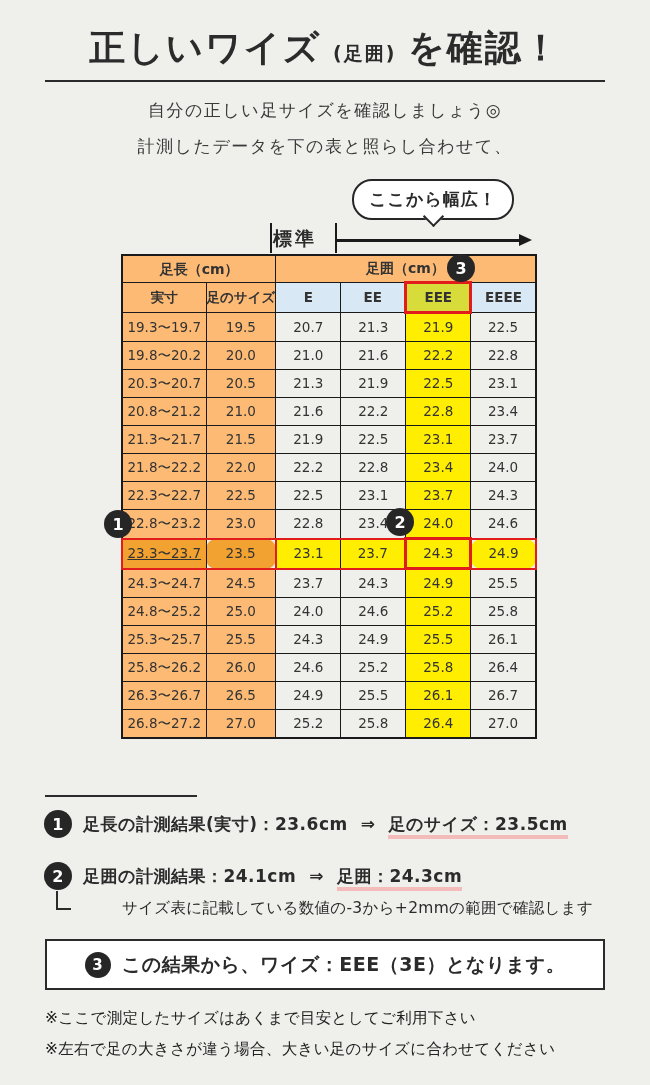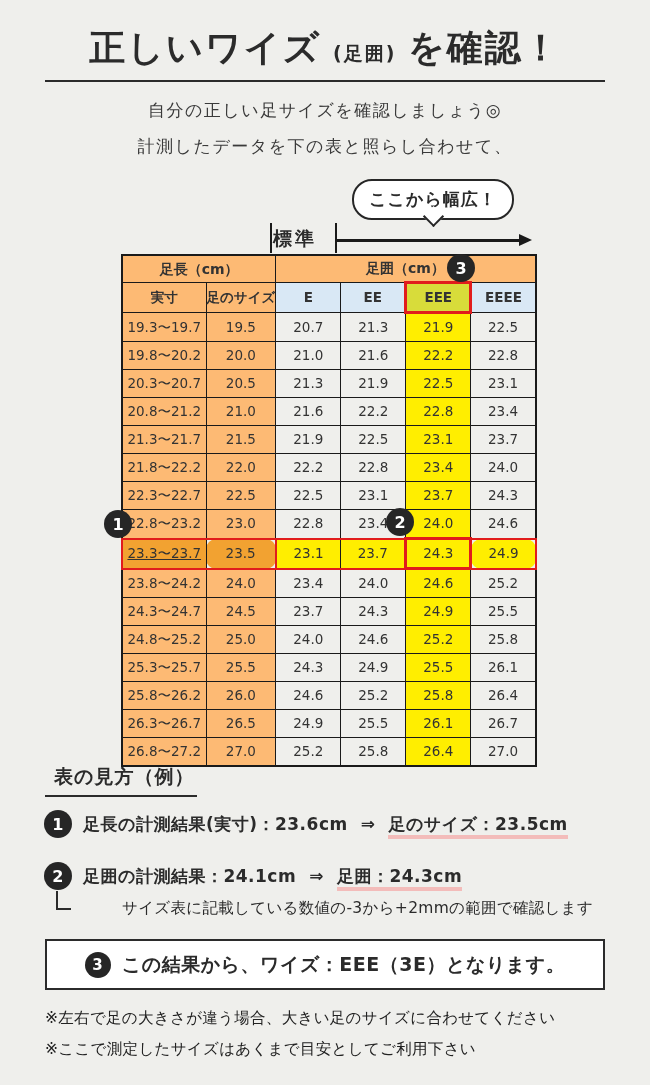--- a/index.html
+++ b/index.html
@@ -185,28 +185,20 @@
           </tr>
           <tr>
             <td class="orange hl-t hl-b hl-l">23.3〜23.7</td>
             <td class="orange hl-t hl-b hl-r">23.5</td>
             <td class="yellow hl-t hl-b">23.1</td>
             <td class="yellow hl-t hl-b">23.7</td>
             <td class="yellow hl-cell">24.3</td>
             <td class="yellow hl-t hl-b hl-r">24.9</td>
           </tr>
           <tr>
-            <td class="pink">23.8〜24.2</td>
-            <td class="pink">24.0</td>
-            <td>23.4</td>
-            <td>24.0</td>
-            <td class="yellow">24.6</td>
-            <td>25.2</td>
-          </tr>
-          <tr>
             <td class="pink">24.3〜24.7</td>
             <td class="pink">24.5</td>
             <td>23.7</td>
             <td>24.3</td>
             <td class="yellow">24.9</td>
             <td>25.5</td>
           </tr>
           <tr>
             <td class="pink">24.8〜25.2</td>
             <td class="pink">25.0</td>
@@ -248,21 +240,20 @@
             <td>27.0</td>
           </tr>
         </tbody>
     </table>
   </div>
 
   <div class="badge b28 tbl-3">3</div>
   <div class="badge b28 tbl-1">1</div>
   <div class="badge b28 tbl-2">2</div>
 
-  <div class="legend-head">表の見方（例）</div>
   <div class="legend-underline"></div>
 
   <div class="legend-item item1">
     <span class="badge b28">1</span>
     <span>
       <span>足長の計測結果(実寸)：23.6cm</span><span class="arr">⇒</span><span class="pink-underline">足のサイズ：23.5cm</span>
     </span>
   </div>
 
   <div class="legend-item item2">
@@ -273,17 +264,17 @@
   </div>
   <div class="l-connector"></div>
   <div class="legend-note">サイズ表に記載している数値の-3から+2mmの範囲で確認します</div>
 
   <div class="result-box">
     <span class="badge b26">3</span>
     <span>この結果から、ワイズ：EEE（3E）となります。</span>
   </div>
 
   <div class="footnotes">
+    <div>※ここで測定したサイズはあくまで目安としてご利用下さい</div>
     <div>※左右で足の大きさが違う場合、大きい足のサイズに合わせてください</div>
-    <div>※ここで測定したサイズはあくまで目安としてご利用下さい</div>
   </div>
 
 </div>
 
 </body></html>

